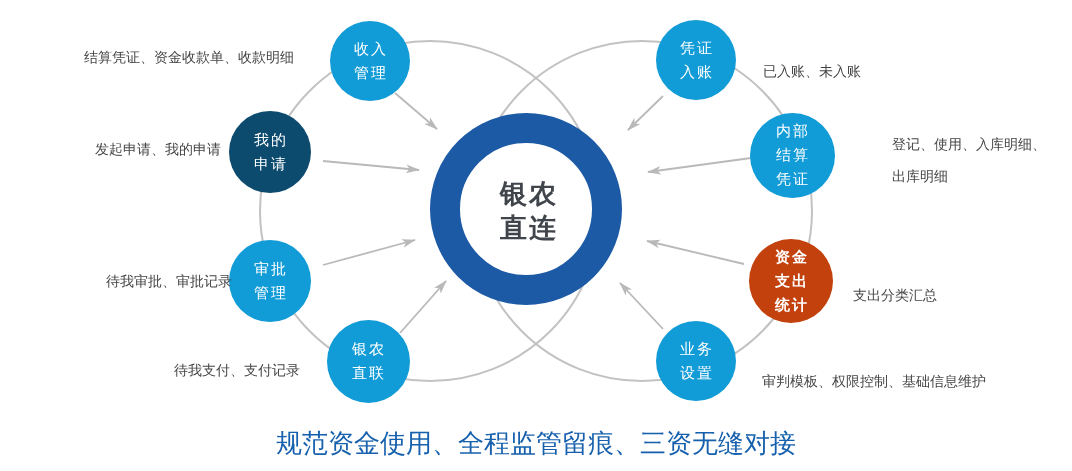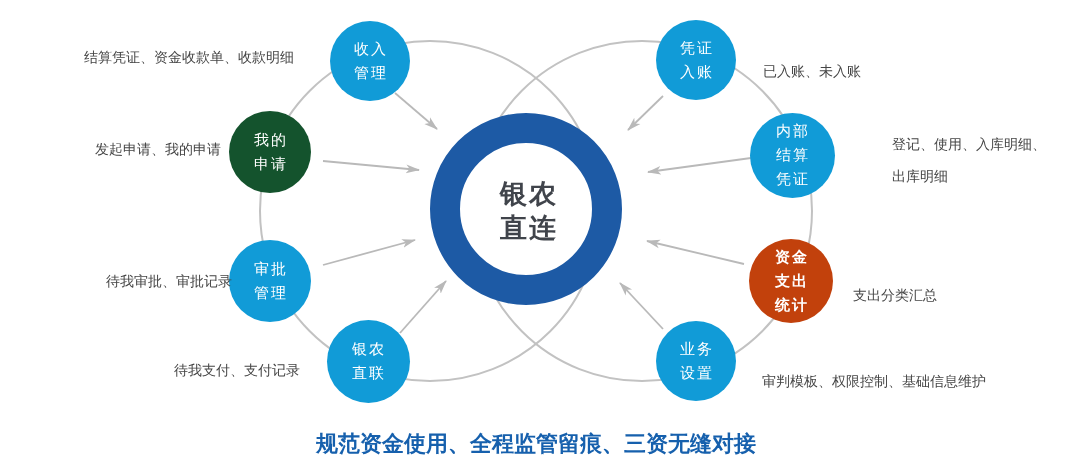--- a/index.html
+++ b/index.html
@@ -58,22 +58,22 @@
     line-height: 34px;
     letter-spacing: 2px;
     padding-left: 2px;
     transform: translate(-50%, -50%);
   }
   #tagline {
     position: absolute;
     left: 0;
     width: 100%;
     text-align: center;
-    font-weight: 700;
-    font-size: 22px;
+    font-weight: 400;
+    font-size: 26px;
     line-height: 27px;
     letter-spacing: 0;
     white-space: nowrap;
   }
 </style>
 </head>
 <body>
 
 <div id="stage">
   <svg id="svg-layer" viewBox="0 0 1072 471" aria-hidden="true">
@@ -101,21 +101,21 @@
 
   <div id="center-label" style="left: 528px; top: 211px; color: rgb(64, 68, 75);">
     <span>银农</span><br>
     <span>直连</span>
   </div>
 
   <div id="nodes-root">
       <div class="node" style="left: 330px; top: 21px; height: 80px; width: 80px; background: rgb(17, 155, 215);">收入
 管理</div>
       <div class="caption align-right" style="top: 57px; right: 778px;">结算凭证、资金收款单、收款明细</div>
-      <div class="node" style="left: 229px; top: 111px; height: 82px; width: 82px; background: #14532d;">我的
+      <div class="node" style="left: 229px; top: 111px; height: 82px; width: 82px; background: #0c4a6e;">我的
 申请</div>
       <div class="caption align-right" style="top: 149px; right: 851px;">发起申请、我的申请</div>
       <div class="node" style="left: 229px; top: 240px; height: 82px; width: 82px; background: rgb(17, 155, 215);">审批
 管理</div>
       <div class="caption align-right" style="top: 281px; right: 840px;">待我审批、审批记录</div>
       <div class="node" style="left: 326.5px; top: 319.5px; height: 83px; width: 83px; background: rgb(17, 155, 215);">银农
 直联</div>
       <div class="caption align-right" style="top: 370px; right: 772px;">待我支付、支付记录</div>
       <div class="node" style="left: 656px; top: 20px; height: 80px; width: 80px; background: rgb(17, 155, 215);">凭证
 入账</div>

